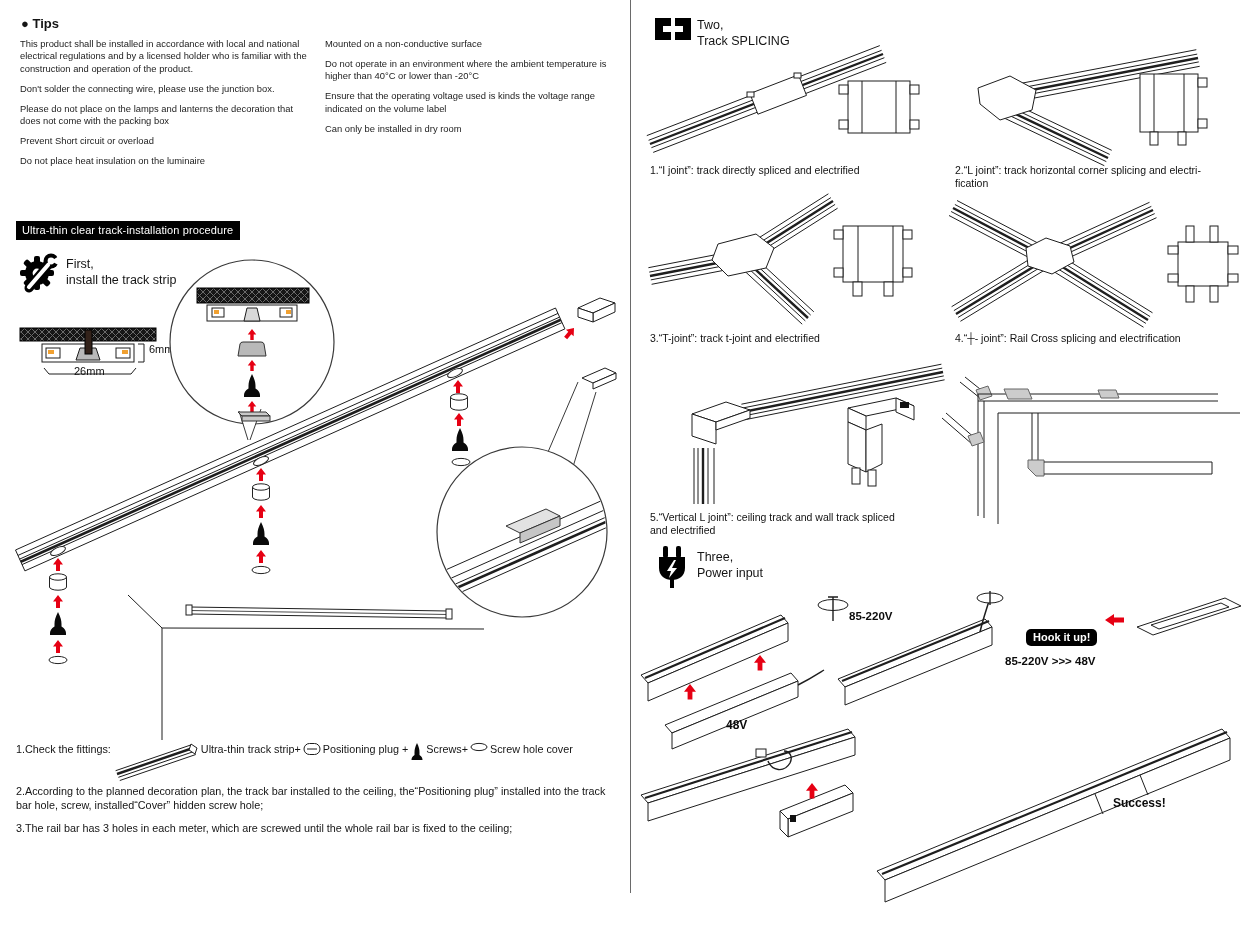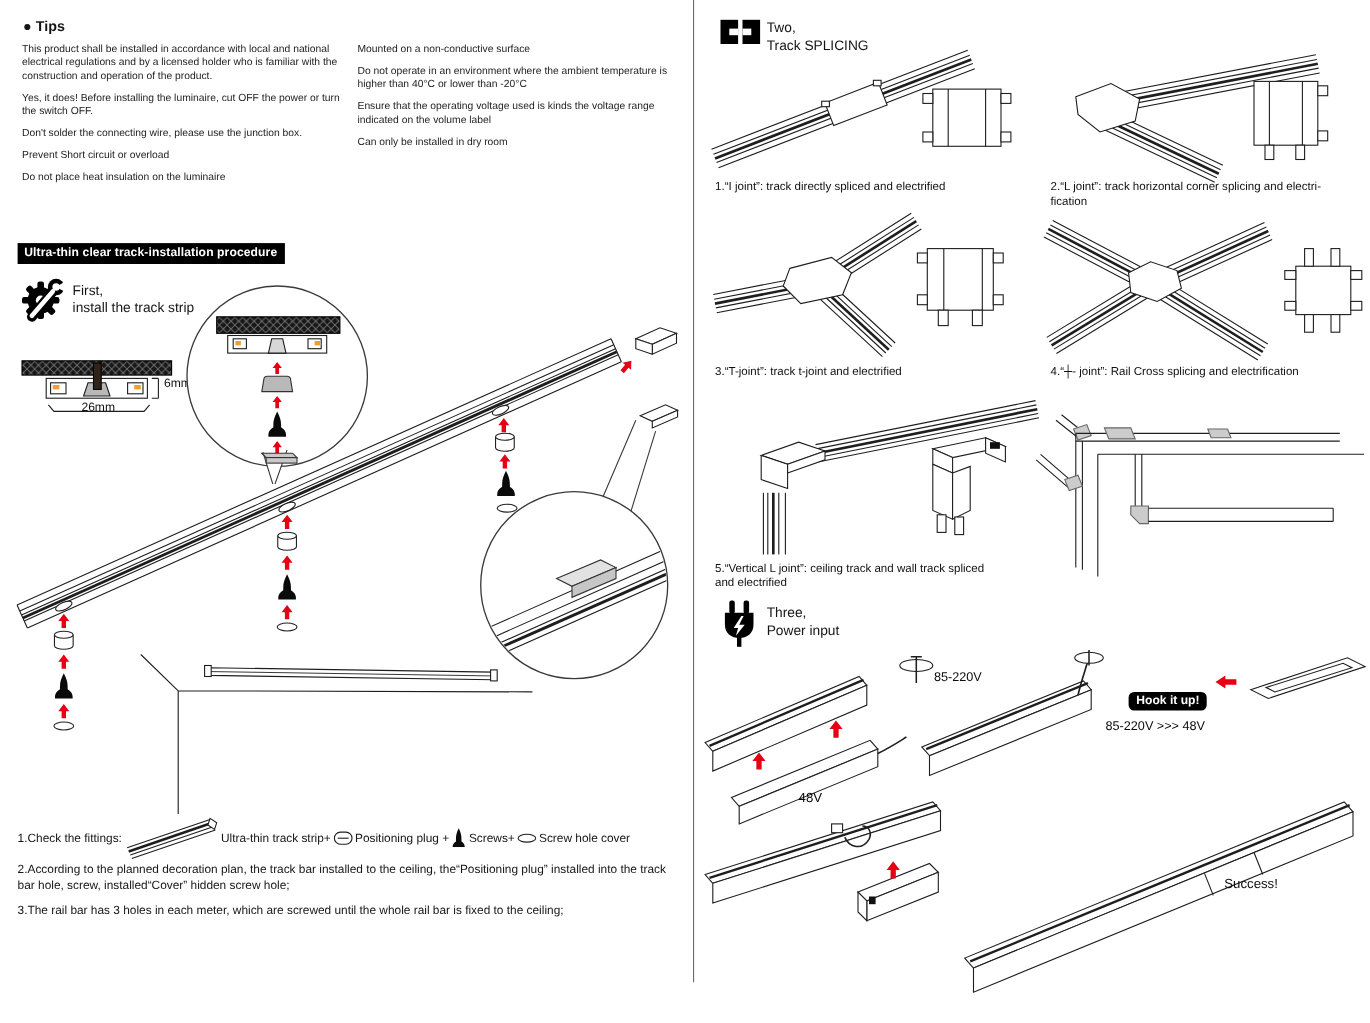--- a/index.html
+++ b/index.html
@@ -4,46 +4,46 @@
 <style>
   *{margin:0;padding:0;box-sizing:border-box}
   html,body{background:#fff}
   body{width:1245px;height:930px;position:relative;overflow:hidden;
        font-family:"Liberation Sans",sans-serif;color:#151515}
   .divider{position:absolute;left:630px;top:0;width:1px;height:893px;background:#6a6a6a}
   .tips-head{position:absolute;left:21px;top:16px;font-size:13px;font-weight:bold}
   .tipcol{position:absolute;top:38px;width:293px}
   .tipcol p{font-size:9.4px;line-height:1.32;margin-bottom:7.5px;color:#1c1c1c}
   .banner{position:absolute;left:16px;top:221px;background:#000;color:#fff;
-          font-size:11px;font-weight:bold;padding:3px 7px 4px 6px;letter-spacing:.1px}
+          font-size:11px;font-weight:normal;padding:3px 7px 4px 6px;letter-spacing:.1px}
   .sec-title{position:absolute;font-size:12.5px;font-weight:normal;line-height:1.3}
   .sec-title span{display:block}
   .cap{position:absolute;font-size:10.5px;line-height:1.28;color:#111}
   .cap span{display:block}
   .dim{position:absolute;font-size:11px;color:#111}
   .steps{position:absolute;left:16px;top:742px;width:604px;font-size:10.8px;line-height:1.33}
-  .fitrow{display:flex;align-items:center;gap:2px;height:40px;margin-bottom:2px}
+  .fitrow{display:flex;align-items:flex-start;gap:2px;height:40px;margin-bottom:2px}
   .fitrow svg{flex:0 0 auto}
   .steps p{margin-bottom:8.5px}
-  .blabel{position:absolute;font-weight:normal;font-size:11.5px;color:#0b0b0b}
+  .blabel{position:absolute;font-weight:bold;font-size:11.5px;color:#0b0b0b}
   .badge{position:absolute;background:#000000;color:#fff;font-size:11px;font-weight:bold;
          padding:2px 7px 3px 7px;border-radius:5px}
   svg{display:block;position:absolute;overflow:visible}
 </style>
 </head>
 <body>
 
 <div class="divider"></div>
 
 <div class="tips-head">● Tips</div>
 
 <div class="tipcol" style="left:20px">
   <p>This product shall be installed in accordance with local and national electrical regulations and by a licensed holder who is familiar with the construction and operation of the product.</p>
-  <p>Yes, it does! Before installing the luminaire, cut OFF the power or turn the switch OFF.</p>
   <p>Don't solder the connecting wire, please use the junction box.</p>
+  <p>Please do not place on the lamps and lanterns the decoration that does not come with the packing box</p>
   <p>Prevent Short circuit or overload</p>
   <p>Do not place heat insulation on the luminaire</p>
 </div>
 <div class="tipcol" style="left:325px">
   <p>Mounted on a non-conductive surface</p>
   <p>Do not operate in an environment where the ambient temperature is higher than 40°C or lower than -20°C</p>
   <p>Ensure that the operating voltage used is kinds the voltage range indicated on the volume label</p>
   <p>Can only be installed in dry room</p>
 </div>
 

